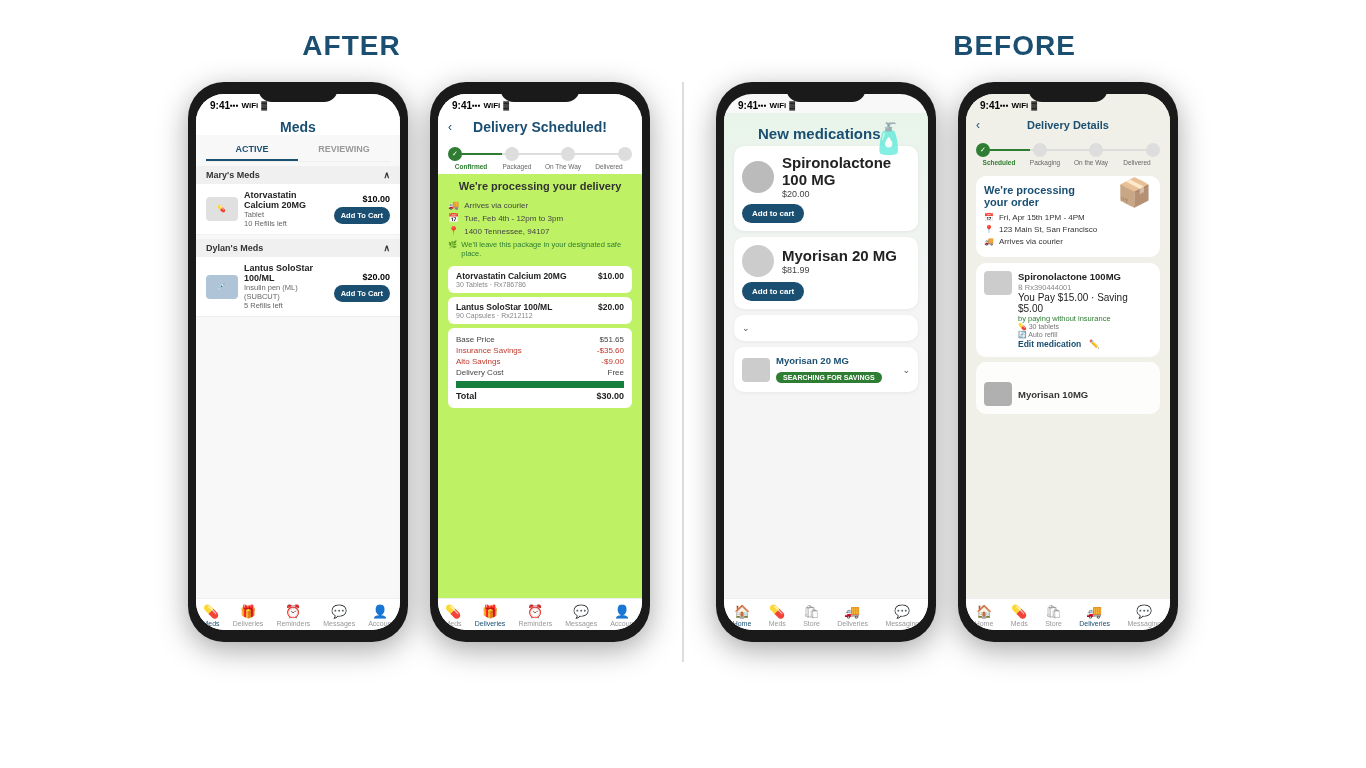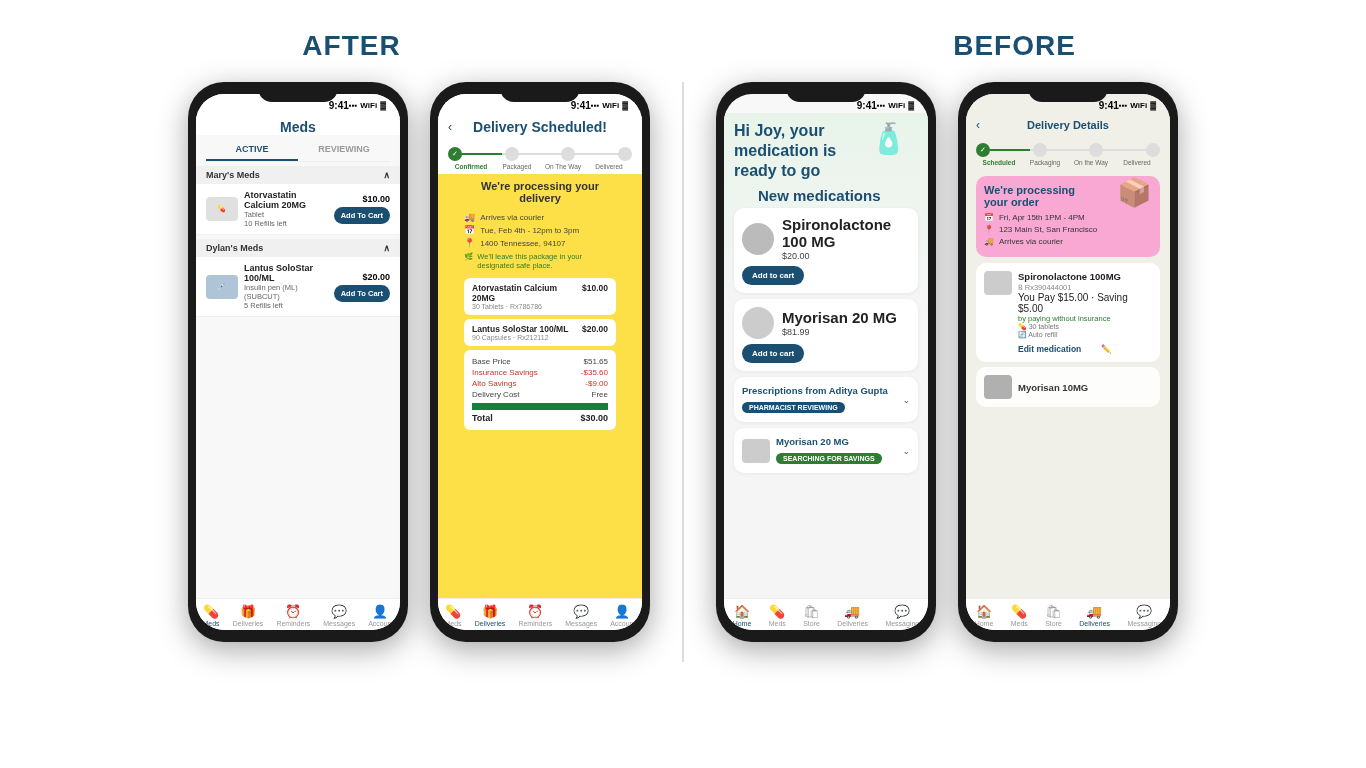--- a/index.html
+++ b/index.html
@@ -65,21 +65,21 @@
       flex: 1;
       background: #f8f8f8;
       border-radius: 28px;
       overflow: hidden;
       display: flex;
       flex-direction: column;
     }
     
     .status-bar {
       display: flex;
-      justify-content: flex-end;
+      justify-content: flex-start;
       align-items: center;
       padding: 6px 14px 2px;
       background: #fff;
       font-size: 9px;
       font-weight: 600;
     }
     .status-time { font-size: 10px; font-weight: 700; }
     .status-icons { display: flex; gap: 3px; align-items: center; font-size: 8px; }
     
     .screen-content {
@@ -246,23 +246,23 @@
     }
     .step-label {
       font-size: 6.5px;
       color: #666;
       text-align: center;
       flex: 1;
     }
     .step-label.active { color: #2e7d32; font-weight: 700; }
     .delivery-body {
       flex: 1;
-      background: #fde047;
+      background: #bef264;
       overflow: hidden;
-      padding: 6px 26px;
+      padding: 6px 10px;
     }
     .processing-text {
       font-size: 11px;
       font-weight: 700;
       color: #333;
       text-align: center;
       margin-bottom: 8px;
     }
     .detail-row {
       display: flex;
@@ -409,21 +409,21 @@
       text-align: center;
       font-size: 11px;
       font-weight: 700;
       color: #1a4f72;
     }
     .del-details-body {
       padding: 6px 10px;
       background: #f0f0e8;
     }
     .processing-box {
-      background: #f9a8d4;
+      background: #ffffff;
       border-radius: 10px;
       padding: 8px;
       margin-bottom: 6px;
     }
     .processing-title {
       font-size: 11px;
       font-weight: 800;
       color: #1a4f72;
       margin-bottom: 5px;
     }
@@ -439,21 +439,21 @@
       background: #fff;
       border-radius: 10px;
       padding: 8px;
       margin-bottom: 5px;
     }
     .med-detail-name { font-size: 9.5px; font-weight: 700; color: #222; }
     .med-detail-rx { font-size: 7.5px; color: #888; }
     .med-detail-price { font-size: 10px; color: #222; }
     .med-detail-saving { font-size: 7.5px; color: #2e7d32; }
     .med-detail-sub { font-size: 7px; color: #777; }
-    .edit-med-link { color: #1a4f72; font-size: 8.5px; font-weight: 600; display: flex; align-items: flex-start; gap: 20px; margin-top: 5px; }
+    .edit-med-link { color: #1a4f72; font-size: 8.5px; font-weight: 600; display: flex; align-items: flex-start; gap: 8px; }
     .medicine-img-placeholder {
       width: 28px;
       height: 24px;
       background: #ccc;
       border-radius: 4px;
       flex-shrink: 0;
     }
     .illustration {
       position: absolute;
       right: 10px;
@@ -691,21 +691,20 @@
         <div class="status-icons">
           <span>▪▪▪</span>
           <span>WiFi</span>
           <span>▓</span>
         </div>
       </div>
       <div class="screen-content">
         <div class="after-home-bg">
 
           <div style="position:relative;margin-bottom:4px;">
-            <div class="greeting" style="width:65%;">Hi Joy, your medication is ready to go</div>
             <span class="illustration">🧴</span>
           </div>
           <div class="new-meds-title">New medications</div>
 
           <div class="med-card">
             <div class="med-card-row">
               <div class="med-card-img" style="background:#bbb;border-radius:50%;width:32px;height:32px;"></div>
               <div class="med-card-info">
                 <div class="med-card-name">Spironolactone 100 MG</div>
                 <div class="med-card-price">$20.00</div>
@@ -720,24 +719,20 @@
               <div class="med-card-info">
                 <div class="med-card-name">Myorisan 20 MG</div>
                 <div class="med-card-price">$81.99</div>
               </div>
             </div>
             <button class="add-cart-btn2">Add to cart</button>
           </div>
 
           <div class="rx-card">
             <div style="display:flex;align-items:center;justify-content:space-between;">
-              <div>
-                <div class="rx-title">Prescriptions from Aditya Gupta</div>
-                <span class="status-badge">PHARMACIST REVIEWING</span>
-              </div>
               <span class="chevron-down">⌄</span>
             </div>
           </div>
 
           <div class="rx-card">
             <div style="display:flex;align-items:center;justify-content:space-between;">
               <div style="display:flex;align-items:center;gap:6px;">
                 <div style="width:28px;height:24px;background:#ccc;border-radius:4px;"></div>
                 <div>
                   <div class="rx-title">Myorisan 20 MG</div>
@@ -850,21 +845,21 @@
                 </div>
                 <div class="edit-med-link">
                   <span>Edit medication</span>
                   <span>✏️</span>
                 </div>
               </div>
             </div>
           </div>
 
           <div class="med-detail-card" style="opacity:0.9;">
-            <div style="display:flex;gap:6px;align-items:center;">
+            <div style="display:flex;gap:6px;align-items:center;margin-top:12px;">
               <div class="medicine-img-placeholder" style="background:#aaa;"></div>
               <div class="med-detail-name">Myorisan 10MG</div>
             </div>
           </div>
         </div>
       </div>
 
       <div class="nav-bar">
         <div class="nav-item">
             <span class="nav-icon">🏠</span>

